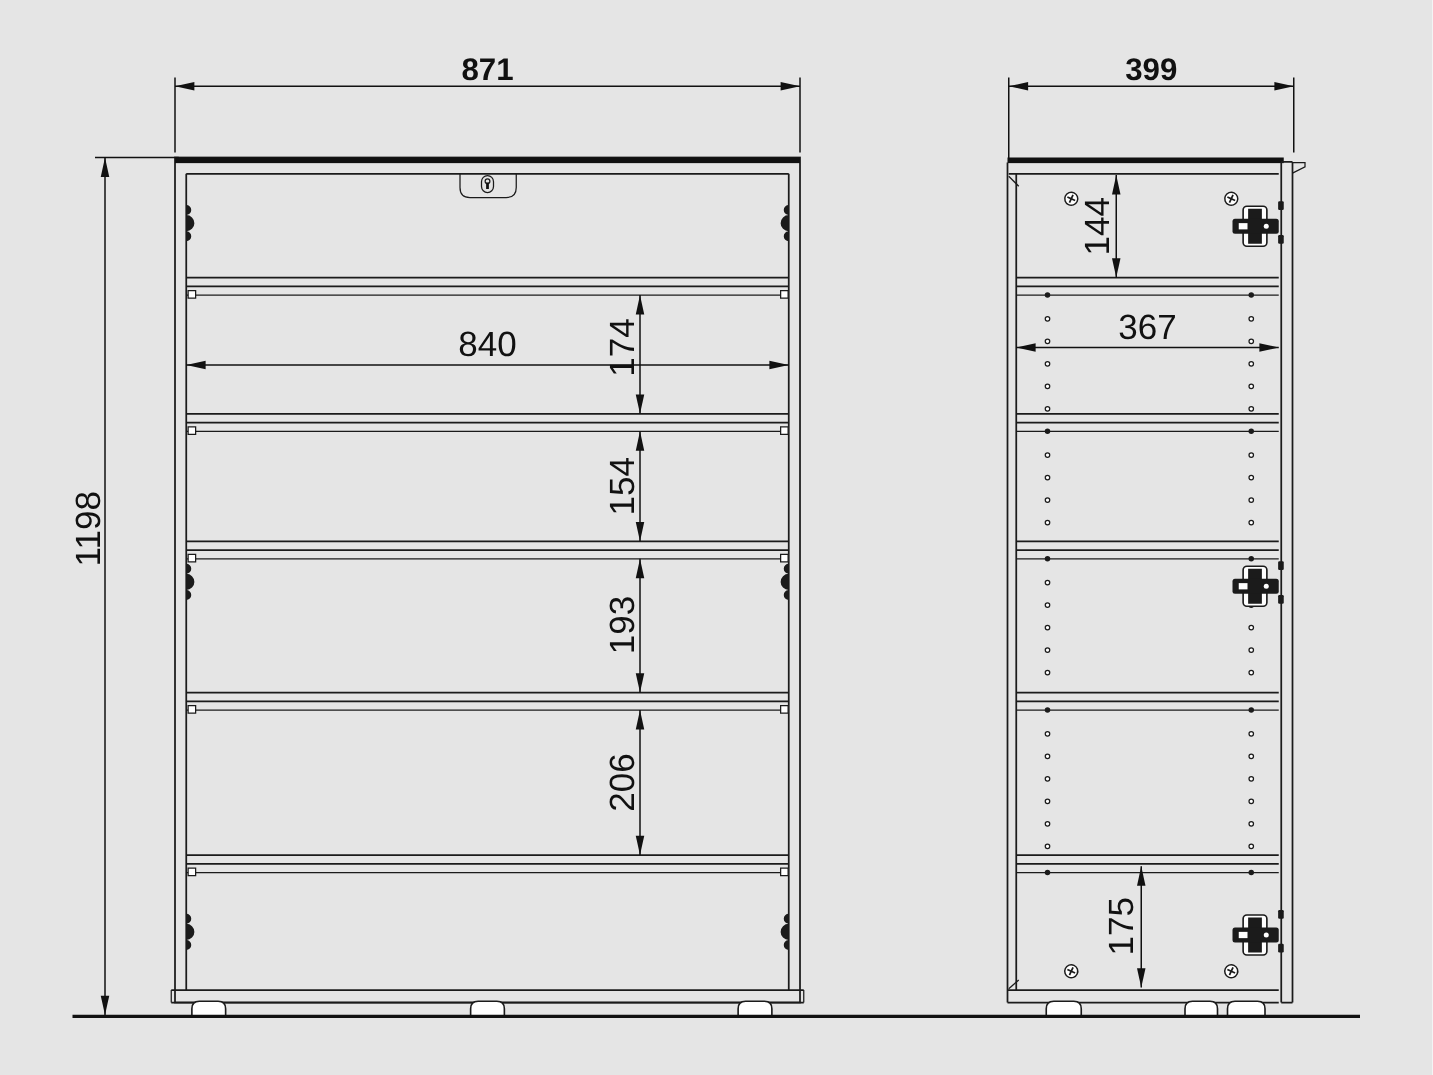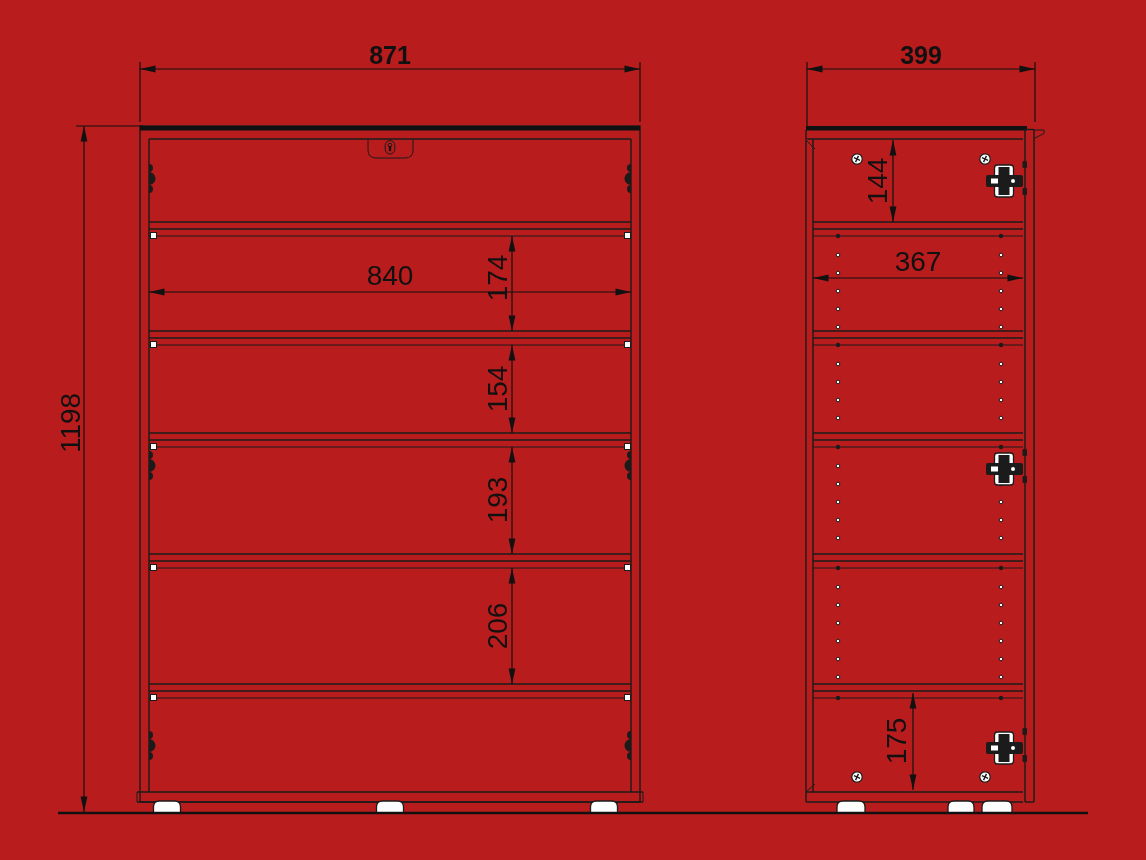--- a/index.html
+++ b/index.html
@@ -1,16 +1,16 @@
 <!DOCTYPE html>
 <html><head>
 <meta charset="utf-8">
 <style>
   html,body{margin:0;padding:0;background:#fff;}
-  .page{position:relative;width:1146px;height:860px;background:#b91c1c;overflow:hidden;
+  .page{position:relative;width:1146px;height:860px;background:#e5e5e5;overflow:hidden;
         font-family:"Liberation Sans", sans-serif;}
   svg{display:block}
   .ln{stroke:#1b1b1b;stroke-width:1.4;fill:none;}
   .lnthin{stroke:#1b1b1b;stroke-width:1;fill:none;}
   .dim{stroke:#111;stroke-width:1.2;fill:none;}
   .blk{fill:#111;stroke:none;}
   .dimtext{font-family:"Liberation Sans", sans-serif;font-size:28px;fill:#111;}
   .dimtext-bold{font-family:"Liberation Sans", sans-serif;font-size:25px;font-weight:bold;fill:#111;}
 </style>
 </head>

